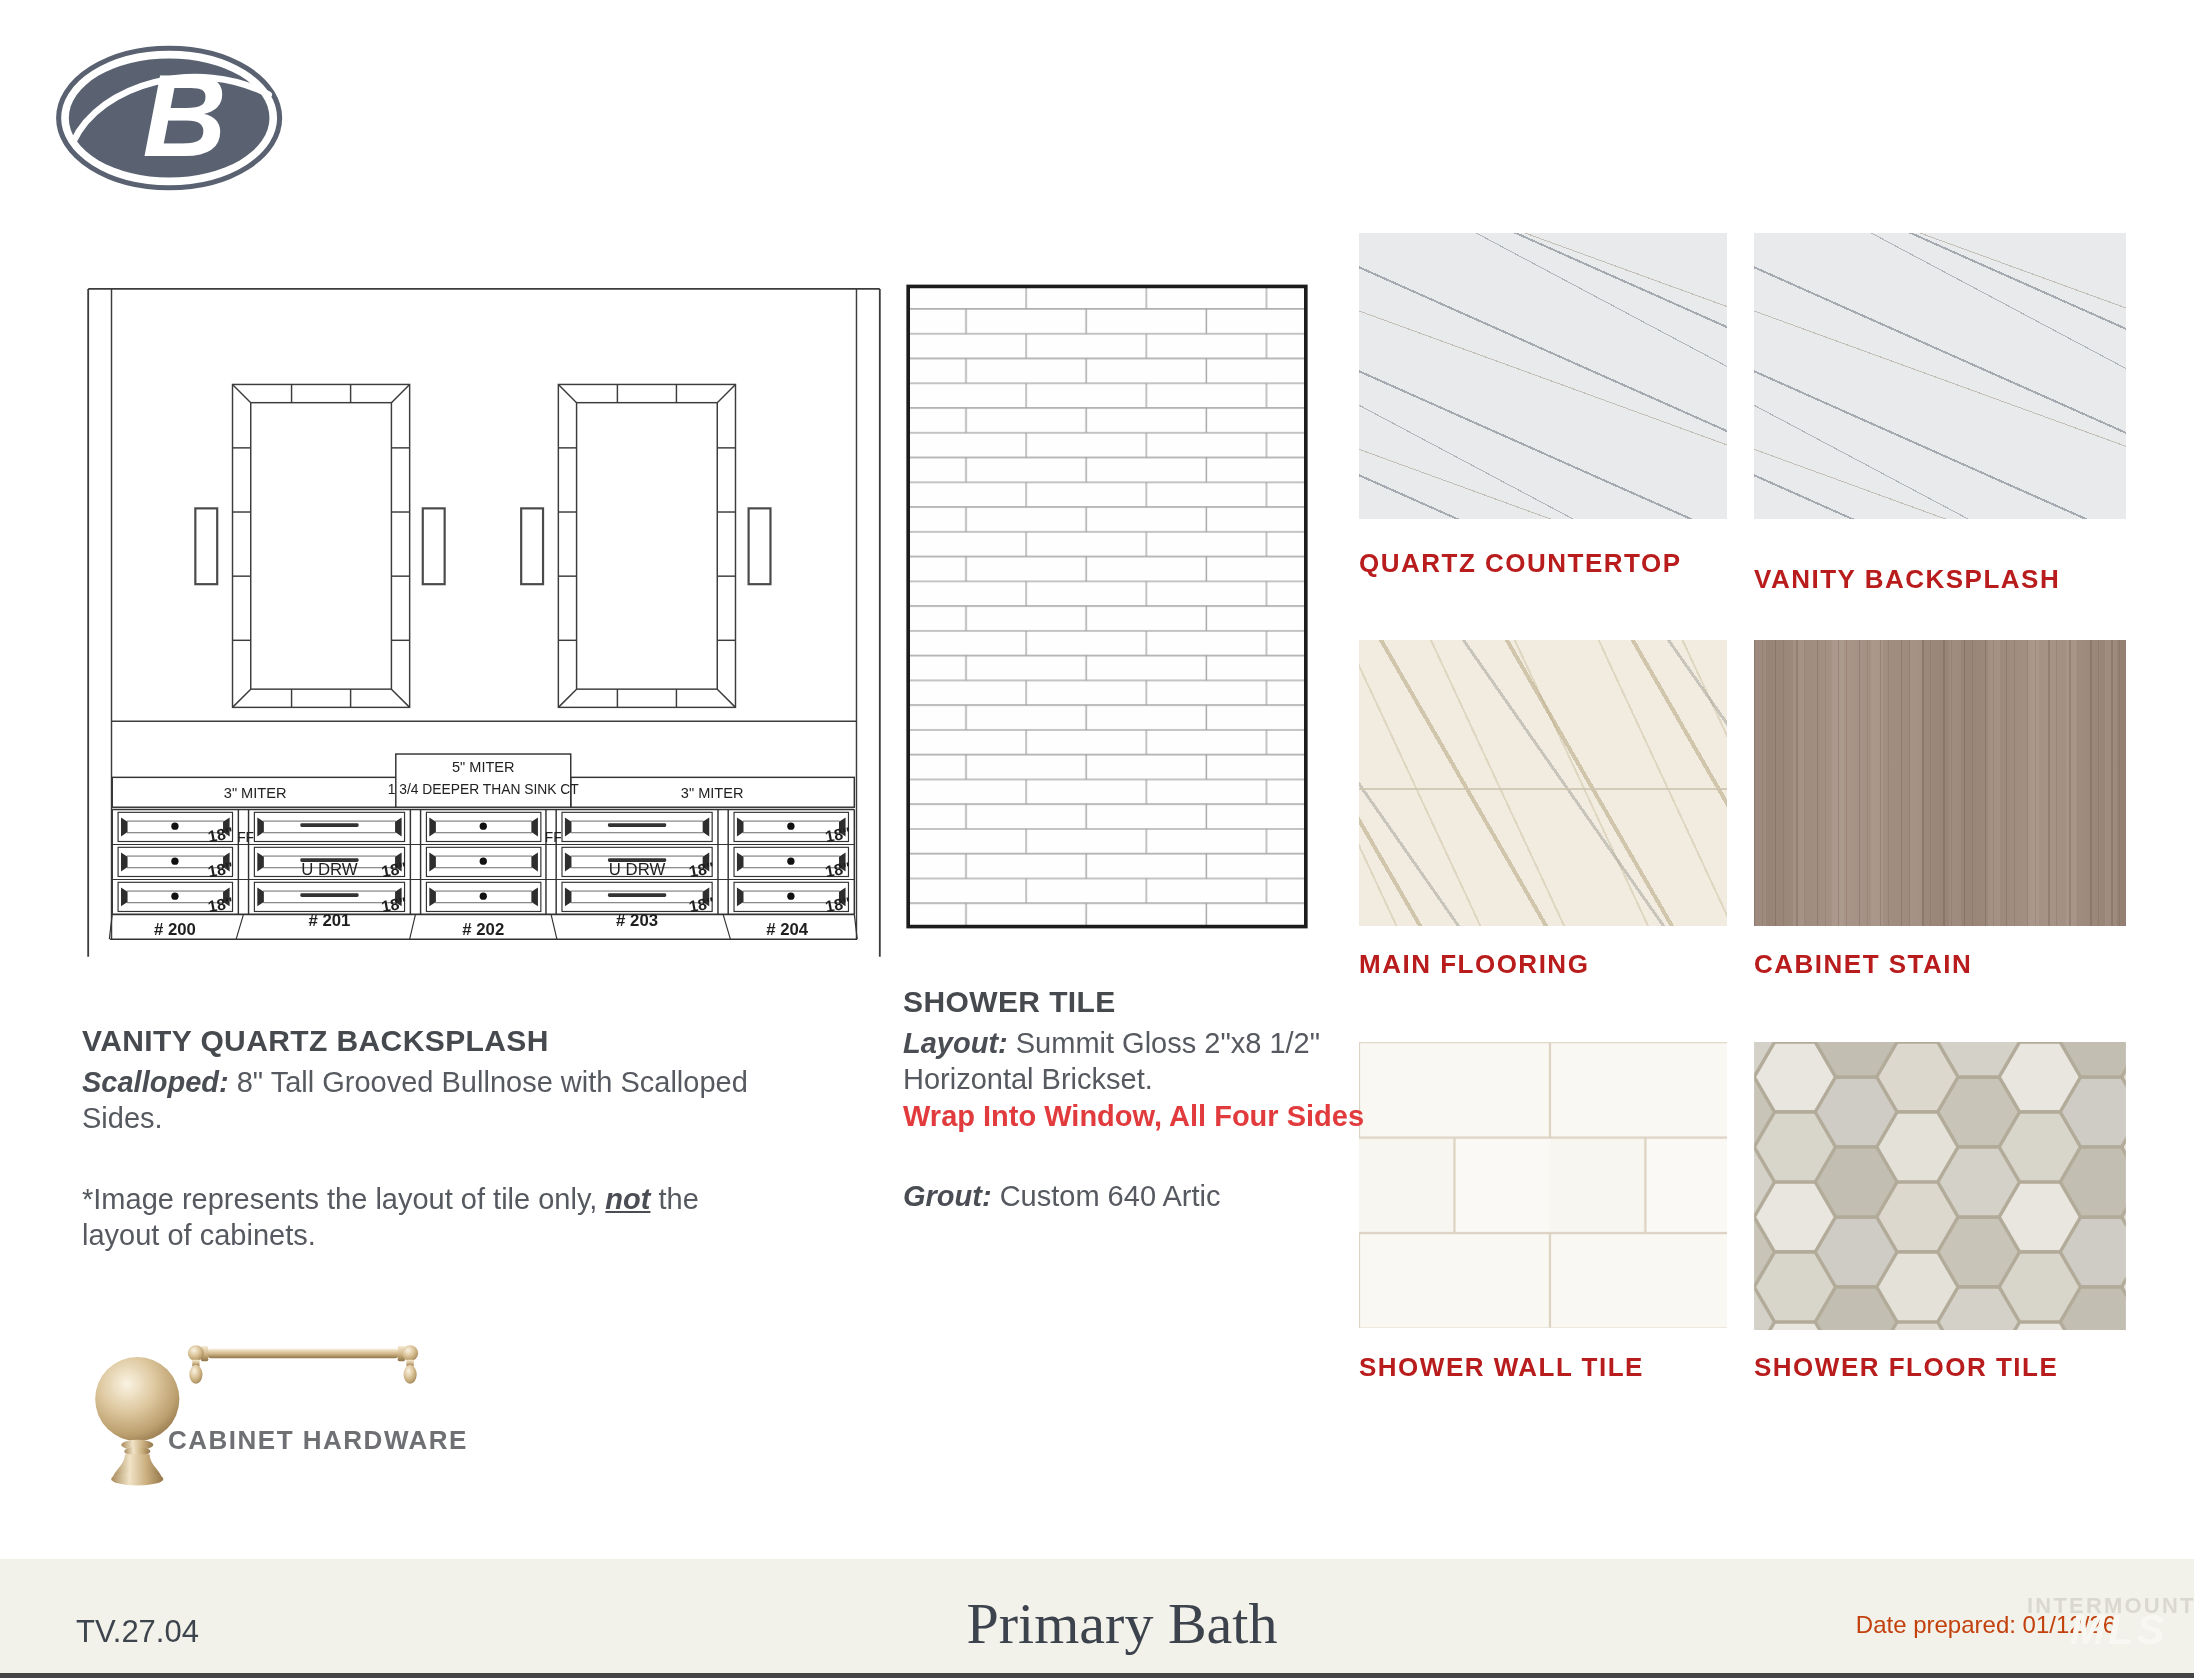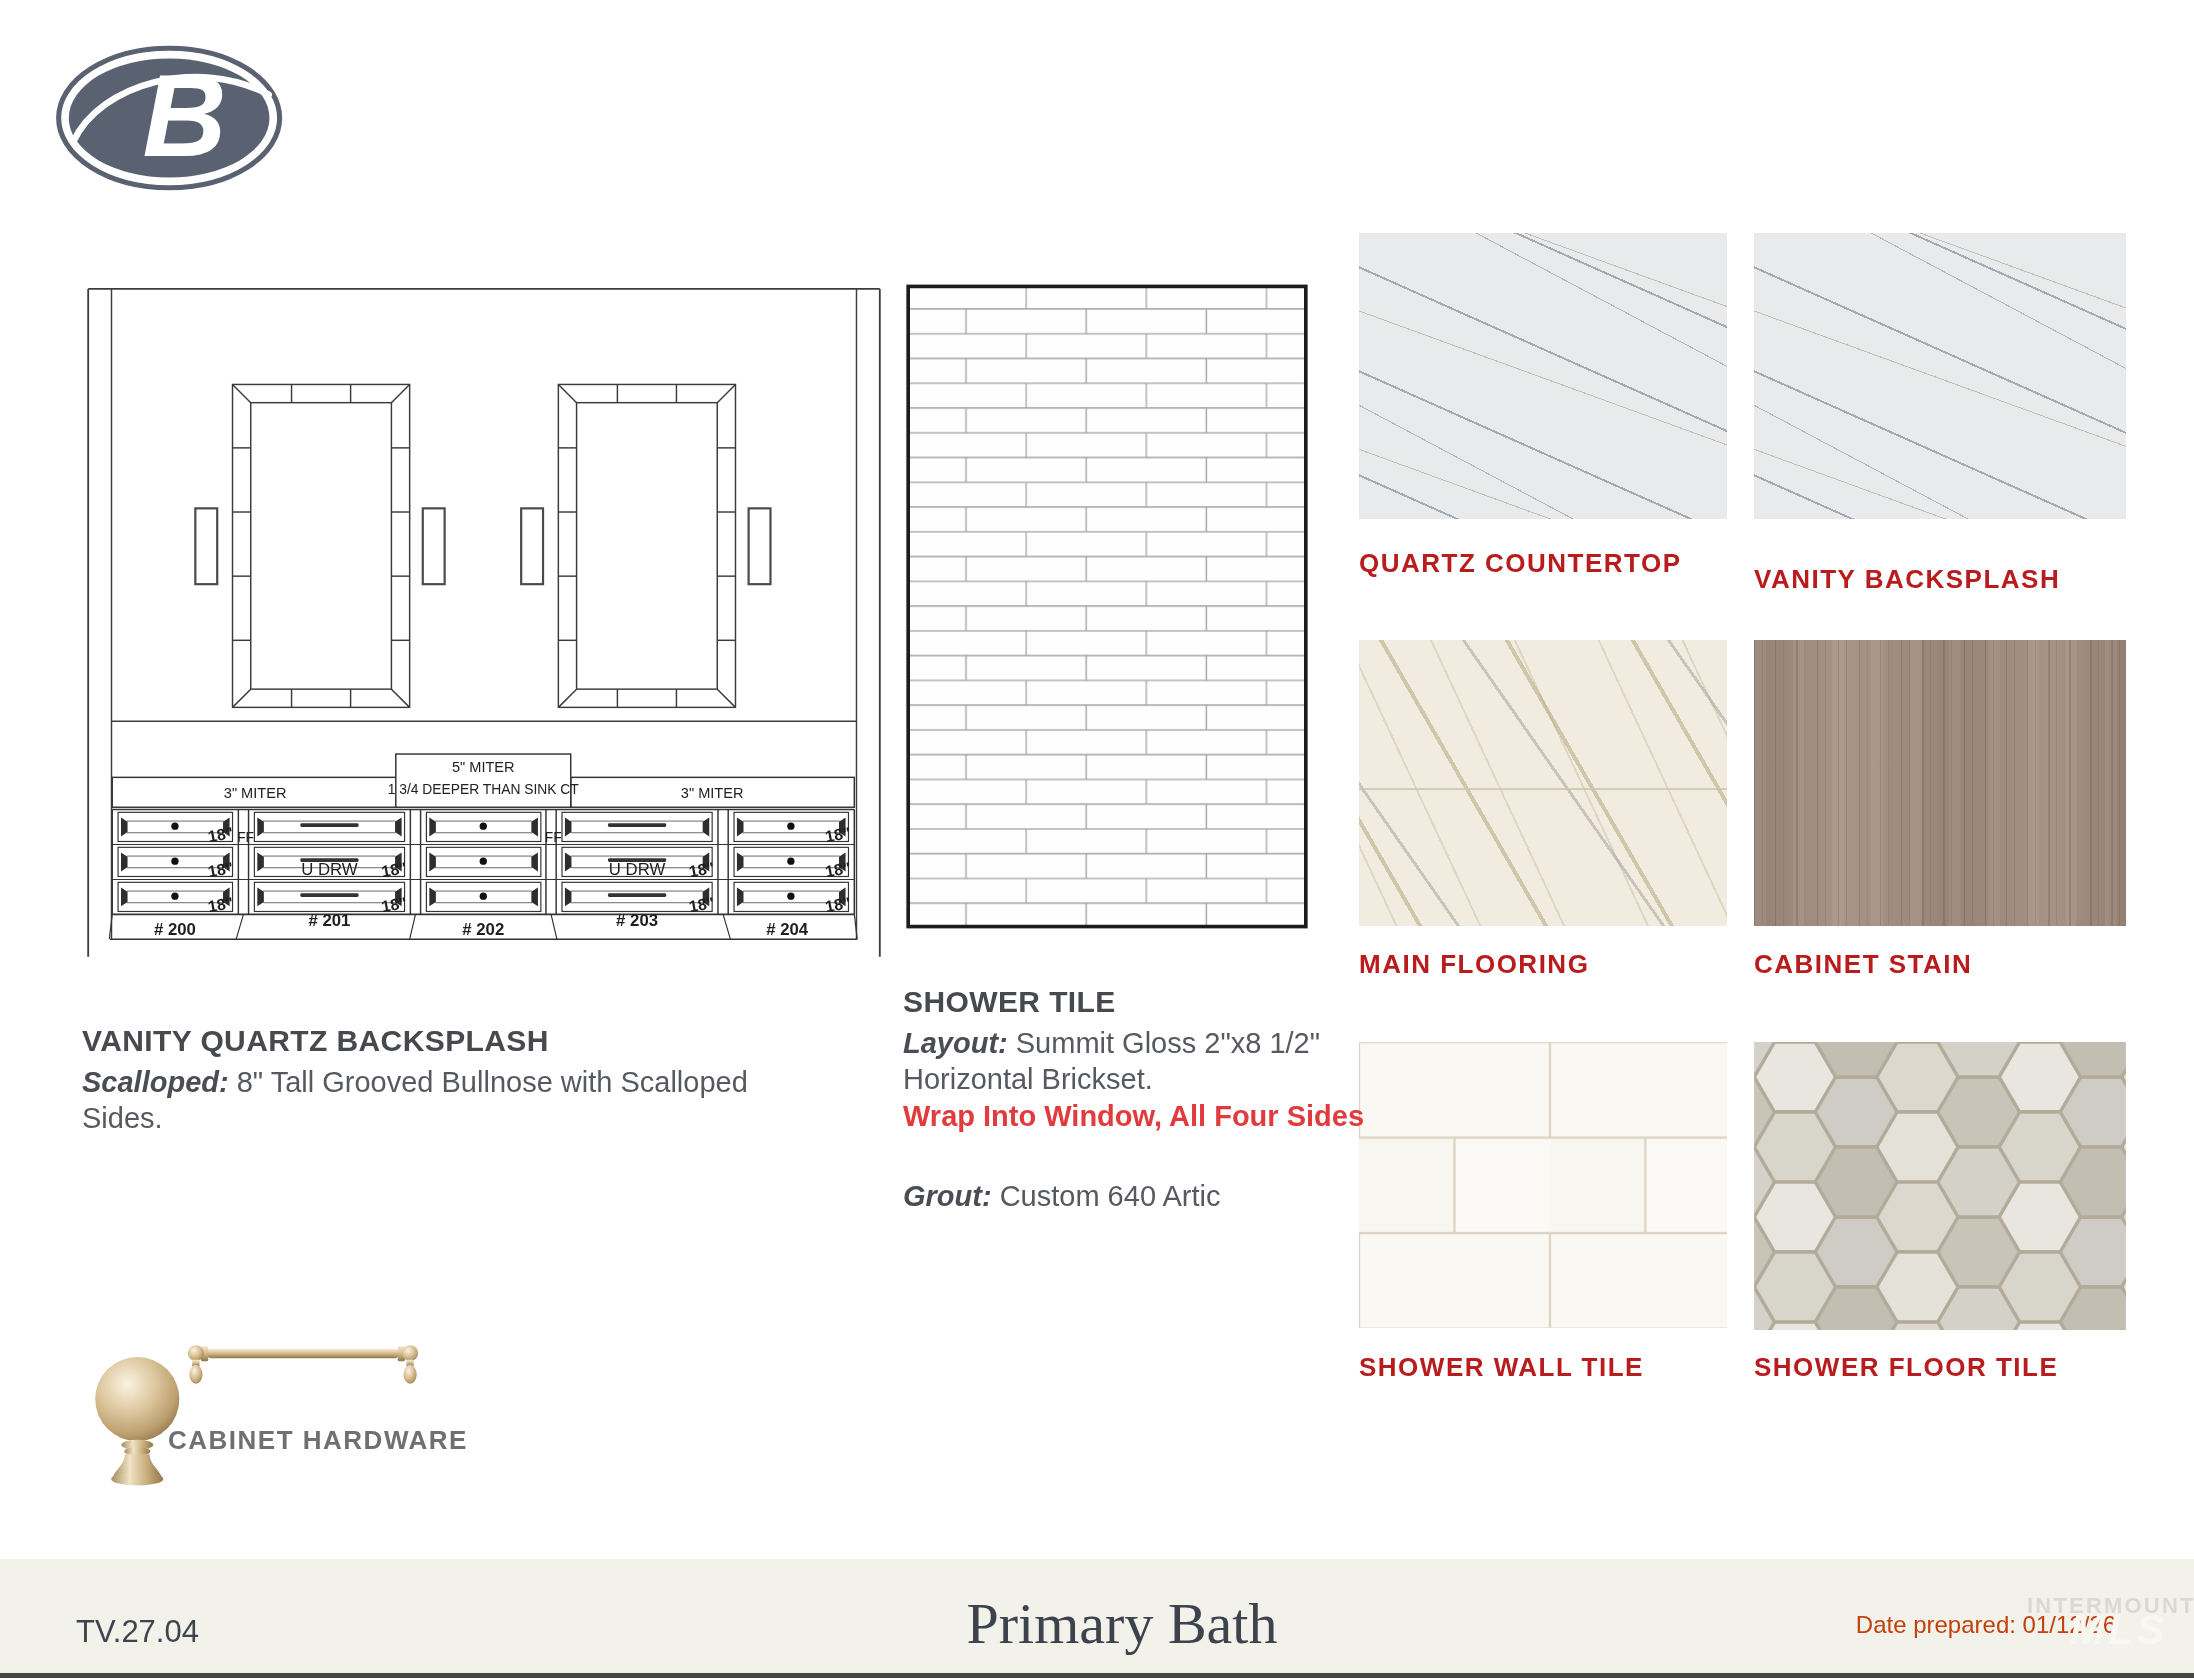--- a/index.html
+++ b/index.html
@@ -253,20 +253,21 @@
   <div class="swatch-label" style="left:1359px;top:548px;">QUARTZ COUNTERTOP</div>
   <div class="swatch-label" style="left:1754px;top:548px;margin-top:16px;">VANITY BACKSPLASH</div>
   <div class="swatch-label" style="left:1359px;top:949px;">MAIN FLOORING</div>
   <div class="swatch-label" style="left:1754px;top:949px;">CABINET STAIN</div>
   <div class="swatch-label" style="left:1359px;top:1352px;">SHOWER WALL TILE</div>
   <div class="swatch-label" style="left:1754px;top:1352px;">SHOWER FLOOR TILE</div>
 
   <div class="abs vanity-text">
     <p class="spec-title">VANITY QUARTZ BACKSPLASH</p>
     <p class="spec-body"><span class="bi">Scalloped:</span><span> 8" Tall Grooved Bullnose with Scalloped Sides.</span></p>
+    <p class="spec-body gap-top"><span>*Image represents the layout of tile only, </span><span class="bi u">not</span><span> the layout of cabinets.</span></p>
   </div>
 
   <div class="abs shower-text">
     <p class="spec-title">SHOWER TILE</p>
     <p class="spec-body"><span class="bi">Layout:</span><span> Summit Gloss 2"x8 1/2" Horizontal Brickset.</span></p>
     <p class="spec-body red">Wrap Into Window, All Four Sides</p>
     <p class="spec-body gap-top"><span class="bi">Grout:</span><span> Custom 640 Artic</span></p>
   </div>
 
   <div class="abs" style="left:93px;top:1343px;width:379px;height:153px;">

